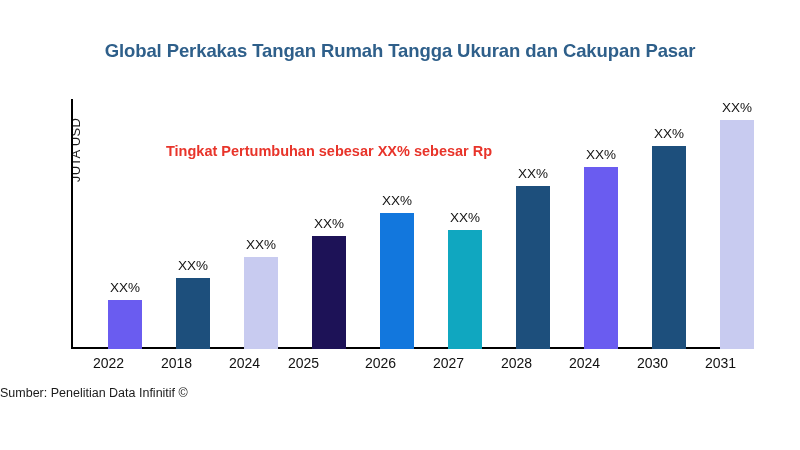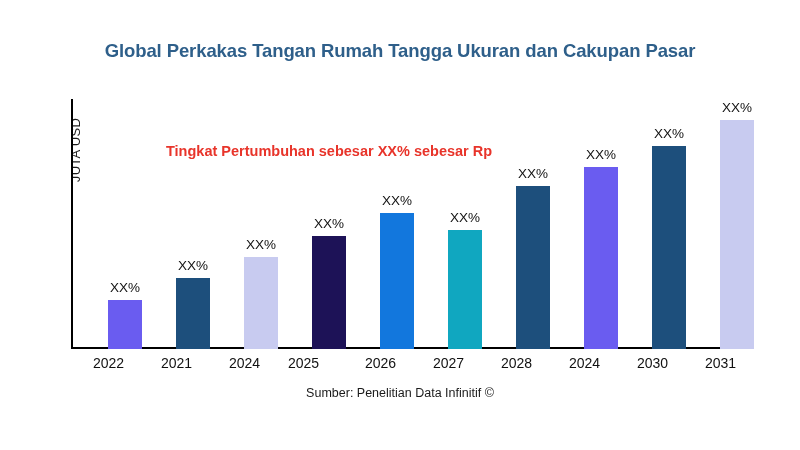--- a/index.html
+++ b/index.html
@@ -112,21 +112,20 @@
     color: #111111;
     white-space: nowrap;
   }
 
   
   .source-note {
     position: absolute;
     left: 0;
     top: 386px;
     width: 800px;
-    text-align: center;
     font-size: 12.5px;
     color: #1a1a1a;
     white-space: nowrap;
   }
 </style>
 </head>
 <body>
 
 <div id="chart-root">
 
@@ -136,21 +135,21 @@
 
   <div class="axis-y-spine"></div>
   <div class="axis-x-spine"></div>
 
   <div class="plot" id="plot-area">
       <div class="bar" style="left: 108px; width: 34px; height: 49px; bottom: 101px; background: rgb(106, 92, 240);"></div>
       <div class="bar-value" style="left: 95px; width: 60px; top: 280px;">XX%</div>
       <div class="xtick" style="left: 93px; width: 64px;">2022</div>
       <div class="bar" style="left: 176px; width: 34px; height: 71px; bottom: 101px; background: rgb(29, 79, 124);"></div>
       <div class="bar-value" style="left: 163px; width: 60px; top: 258px;">XX%</div>
-      <div class="xtick" style="left: 161px; width: 64px;">2021</div>
+      <div class="xtick" style="left: 161px; width: 64px;">2018</div>
       <div class="bar" style="left: 244px; width: 34px; height: 92px; bottom: 101px; background: rgb(200, 203, 240);"></div>
       <div class="bar-value" style="left: 231px; width: 60px; top: 237px;">XX%</div>
       <div class="xtick" style="left: 229px; width: 64px;">2024</div>
       <div class="bar" style="left: 312px; width: 34px; height: 113px; bottom: 101px; background: rgb(29, 18, 87);"></div>
       <div class="bar-value" style="left: 299px; width: 60px; top: 216px;">XX%</div>
       <div class="xtick" style="left: 288px; width: 64px;">2025</div>
       <div class="bar" style="left: 380px; width: 34px; height: 136px; bottom: 101px; background: rgb(18, 119, 221);"></div>
       <div class="bar-value" style="left: 367px; width: 60px; top: 193px;">XX%</div>
       <div class="xtick" style="left: 365px; width: 64px;">2026</div>
       <div class="bar" style="left: 448px; width: 34px; height: 119px; bottom: 101px; background: rgb(16, 167, 192);"></div>

